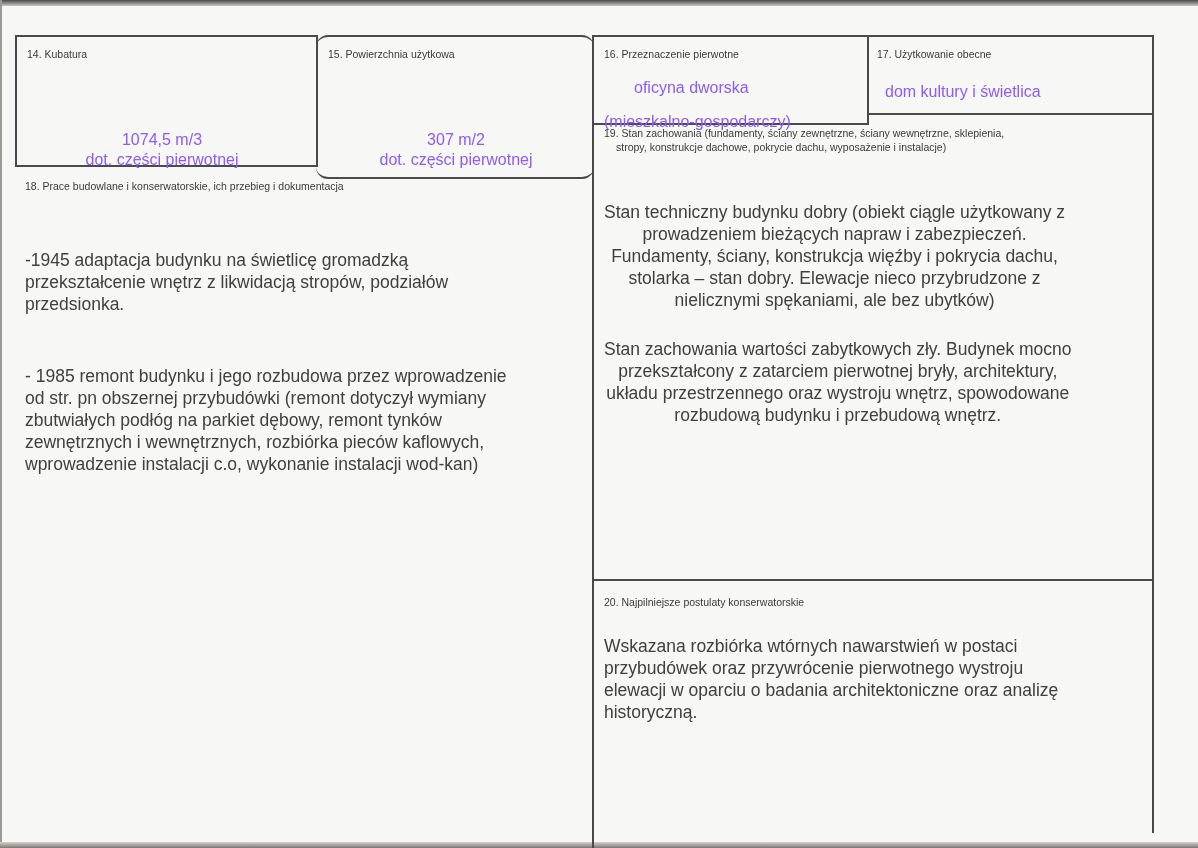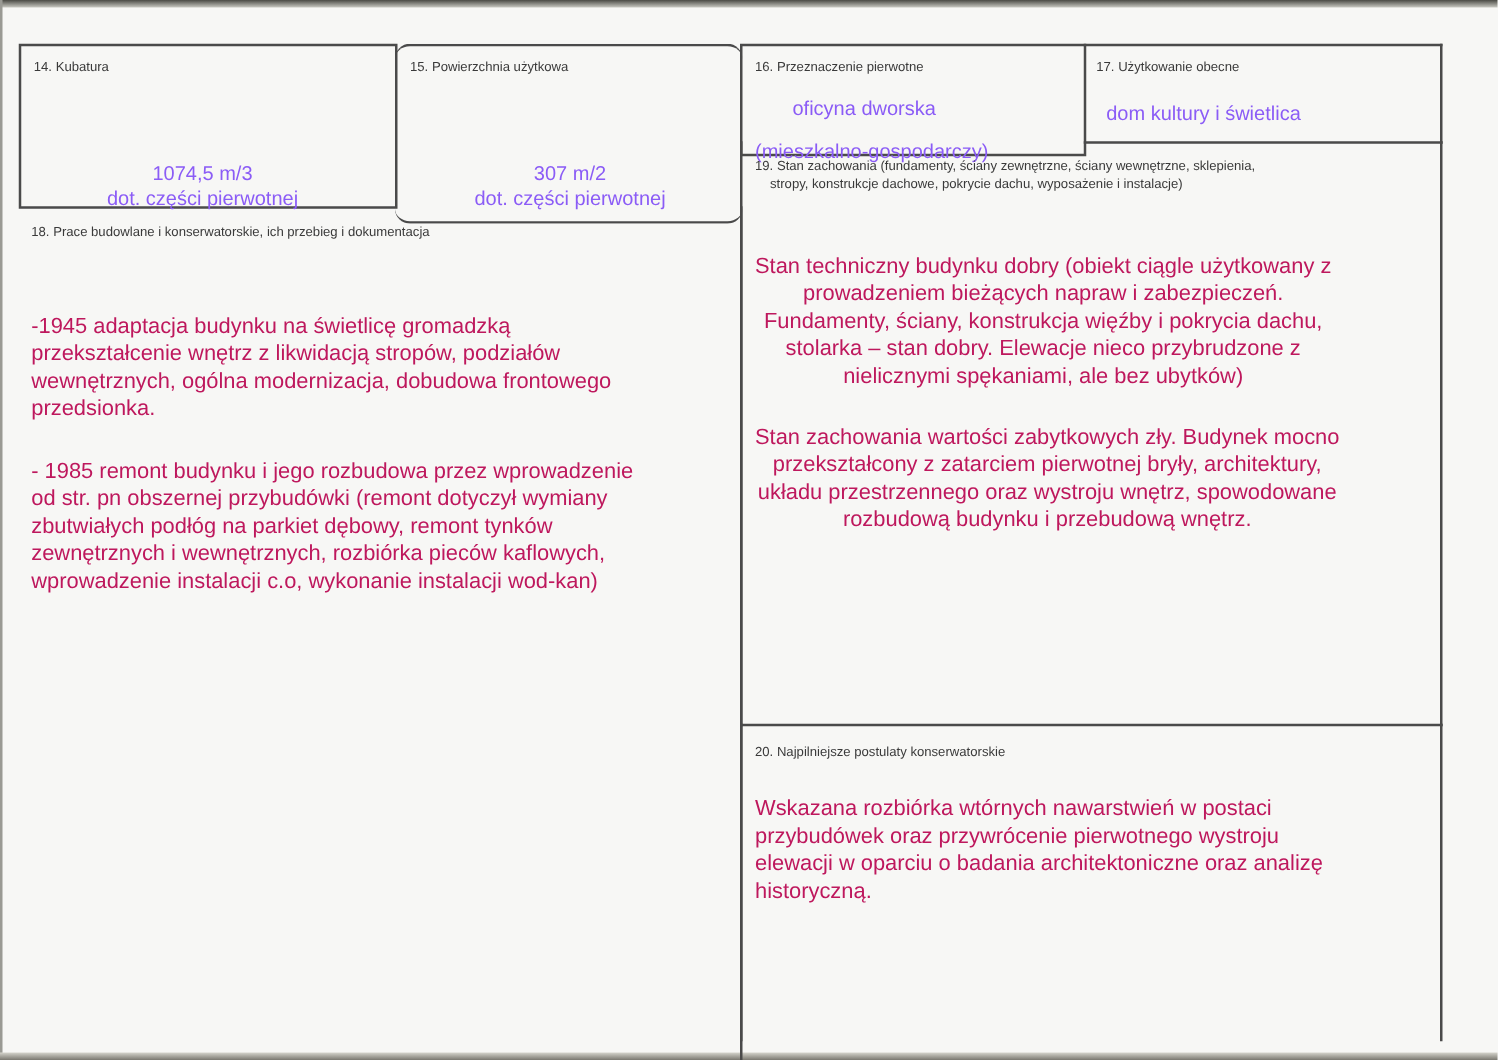--- a/index.html
+++ b/index.html
@@ -10,21 +10,21 @@
     color: #2e2e2e;
   }
   .scan-top { position: absolute; left: 0; top: 0; width: 1198px; height: 6px;
     background: linear-gradient(#4a4a44, #c9c9c2); }
   .scan-bottom { position: absolute; left: 0; bottom: 0; width: 1198px; height: 6px;
     background: linear-gradient(#d5d4cc, #7a7870); }
   .scan-left { position: absolute; left: 0; top: 0; width: 2px; height: 848px; background: #9a9a94; }
   .box { position: absolute; border: 0 solid #4a4a4a; box-sizing: border-box; }
   .lbl { position: absolute; font-size: 10.5px; color: #3a3a3a; white-space: nowrap; }
   .val { position: absolute; font-size: 16px; color: #8b5cf6; line-height: 20px; }
-  .big { position: absolute; font-size: 17.5px; color: #be185d; line-height: 22px; }
+  .big { position: absolute; font-size: 17.5px; color: #404040; line-height: 22px; }
   .center { text-align: center; margin-top: 25px; }
 </style>
 </head>
 <body>
 
 <div class="scan-top"></div>
 <div class="scan-left"></div>
 <div class="scan-bottom"></div>
 
 <div class="box" style="left:15px; top:35px; width:303px; height:132px; border-width:2px 2px 2px 2px;">
@@ -48,21 +48,20 @@
 <div class="box" style="left:867px; top:35px; width:287px; height:80px; border-width:2px 2px 2px 0;">
   <div class="lbl" style="left:10px; top:11px;text-align:center;">17. Użytkowanie obecne</div>
   <div class="val" style="left:18px; top:45px;">dom kultury i świetlica</div>
 </div>
 
 <div class="box" style="left:15px; top:165px; width:579px; height:683px; border-width:0 2px 0 0;">
   <div class="lbl" style="left:10px; top:15px;">18. Prace budowlane i konserwatorskie, ich przebieg i dokumentacja</div>
   <div class="big" style="left:10px; top:84px;">
     <div>-1945 adaptacja budynku na świetlicę gromadzką</div>
     <div>przekształcenie wnętrz z likwidacją stropów, podziałów</div>
-    <div>wewnętrznych, ogólna modernizacja, dobudowa frontowego</div>
     <div>przedsionka.</div>
   </div>
   <div class="big" style="left:10px; top:200px;">
     <div>- 1985 remont budynku i jego rozbudowa przez wprowadzenie</div>
     <div>od str. pn obszernej przybudówki (remont dotyczył wymiany</div>
     <div>zbutwiałych podłóg na parkiet dębowy, remont tynków</div>
     <div>zewnętrznych i wewnętrznych, rozbiórka pieców kaflowych,</div>
     <div>wprowadzenie instalacji c.o, wykonanie instalacji wod-kan)</div>
   </div>
 </div>

